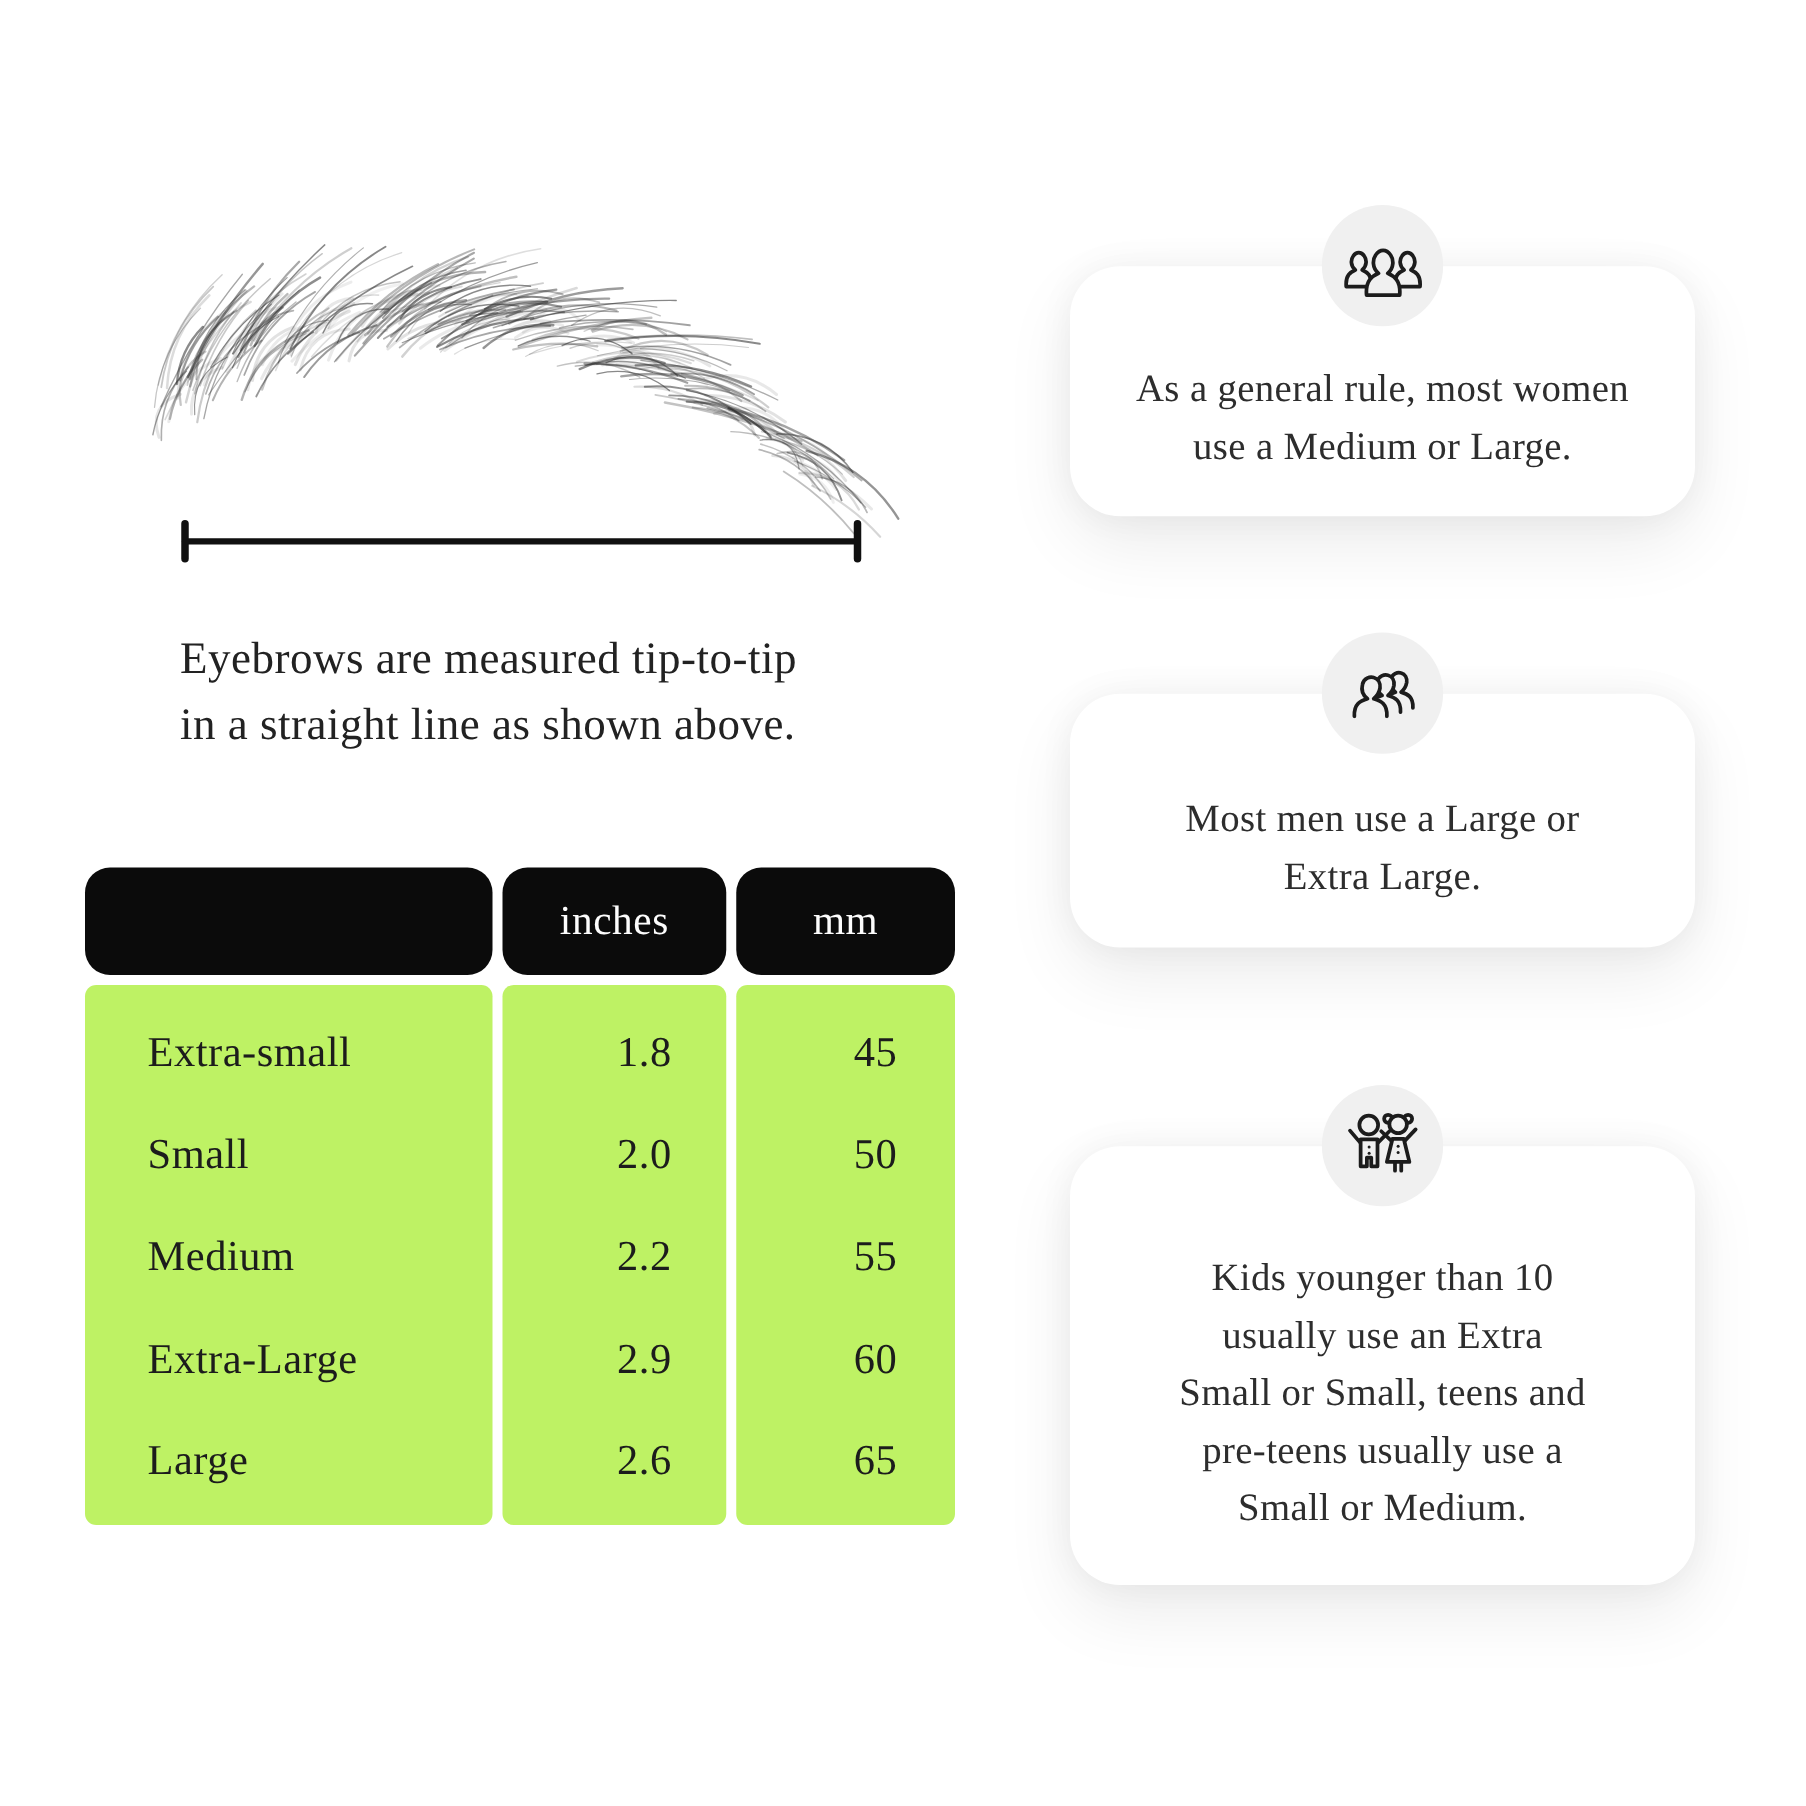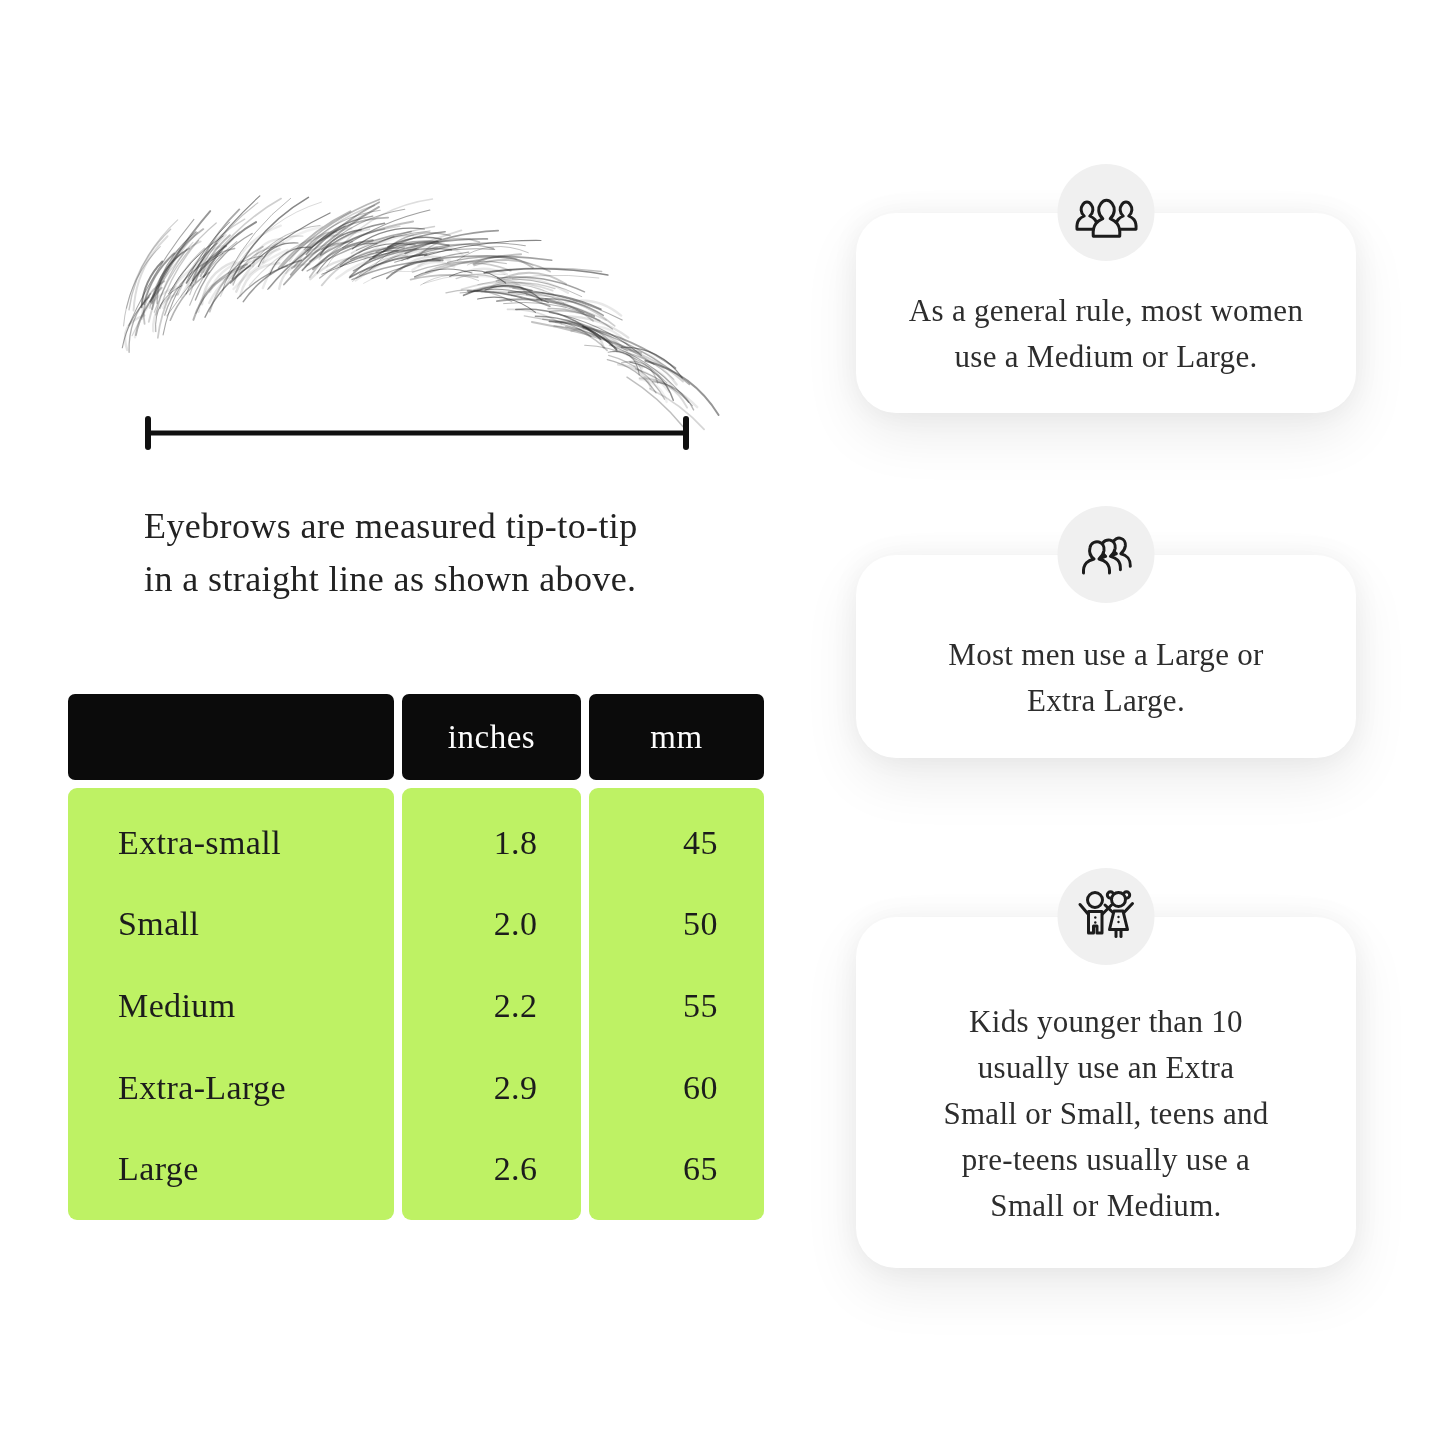--- a/index.html
+++ b/index.html
@@ -15,21 +15,21 @@
   .caption{
     position:absolute;left:144px;top:500px;
     font-size:36px;line-height:53px;letter-spacing:.4px;color:#222;
     white-space:pre-line;
   }
 
   
   .size-table{position:absolute;left:68px;top:694px;width:696px;}
   .thead{display:flex;gap:8px;}
   .th{
-    background:#0b0b0b;color:#fdfdfd;border-radius:7px;height:86px;
+    background:#0b0b0b;color:#fdfdfd;border-radius:20px;height:86px;
     display:flex;align-items:center;justify-content:center;
     font-size:33px;letter-spacing:.5px;
   }
   .c1{width:326px;}.c2{width:179px;}.c3{width:175px;}
   .tbody{display:flex;gap:8px;margin-top:8px;}
   .tcol{background:#bef264;border-radius:9px;padding:14px 0 10px 0;}
   .cell{
     height:81.6px;display:flex;align-items:center;
     font-size:34px;letter-spacing:.4px;color:#1c1c1c;
   }

